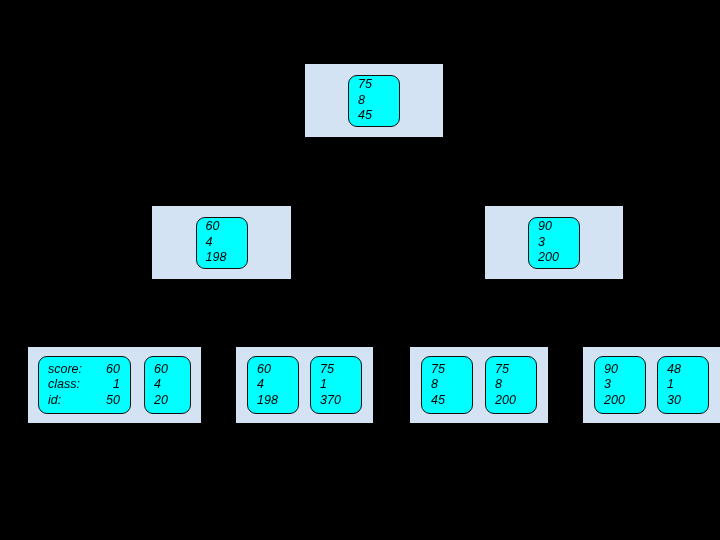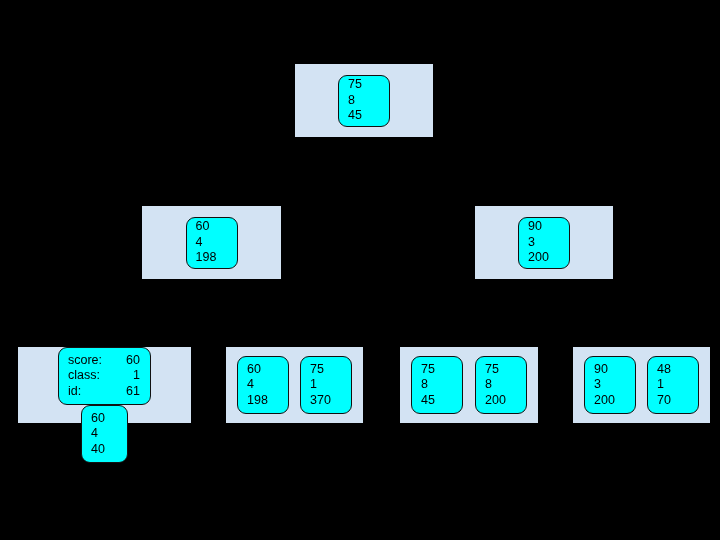--- a/index.html
+++ b/index.html
@@ -10,24 +10,25 @@
   body {
     width: 720px;
     height: 540px;
     position: relative;
     overflow: hidden;
     font-family: "Liberation Sans", sans-serif;
   }
 
   #diagram {
     position: absolute;
-    left: 4px;
+    left: 14px;
     top: 0;
     width: 588px;
     height: 540px;
+    font-style: italic;
   }
 
   
   .group {
     position: absolute;
     background: #d3e3f3;
     box-sizing: border-box;
     display: flex;
     align-items: center;
     justify-content: center;
@@ -98,39 +99,39 @@
   </div>
 
   <div class="group" style="left:471px; top:206px; width:138px; height:73px;">
     <div class="node plain" style="width:52px; height:52px;">
       <div class="row">90</div>
       <div class="row">3</div>
       <div class="row">200</div>
     </div>
   </div>
 
-  <div class="group pair" style="left:14px; top:347px; width:173px; height:76px; padding:0 10px;flex-direction:column;">
+  <div class="group pair" style="left:14px; top:347px; width:173px; height:76px; padding:0 10px;">
     <div class="node labeled" style="width:93px; height:58px;">
       <div class="row">
         <span class="lbl">score:</span>
         <span class="val">60</span>
       </div>
       <div class="row">
         <span class="lbl">class:</span>
         <span class="val">1</span>
       </div>
       <div class="row">
         <span class="lbl">id:</span>
-        <span class="val">61</span>
+        <span class="val">50</span>
       </div>
     </div>
     <div class="node plain" style="width:47px; height:58px;">
       <div class="row">60</div>
       <div class="row">4</div>
-      <div class="row">40</div>
+      <div class="row">20</div>
     </div>
   </div>
 
   <div class="group pair" style="left:222px; top:347px; width:137px; height:76px; padding:0 11px;">
     <div class="node plain" style="width:52px; height:58px;">
       <div class="row">60</div>
       <div class="row">4</div>
       <div class="row">198</div>
     </div>
     <div class="node plain" style="width:52px; height:58px;">
@@ -155,17 +156,17 @@
 
   <div class="group pair" style="left:569px; top:347px; width:137px; height:76px; padding:0 11px;">
     <div class="node plain" style="width:52px; height:58px;">
       <div class="row">90</div>
       <div class="row">3</div>
       <div class="row">200</div>
     </div>
     <div class="node plain" style="width:52px; height:58px;">
       <div class="row">48</div>
       <div class="row">1</div>
-      <div class="row">70</div>
+      <div class="row">30</div>
     </div>
   </div>
 
 </div>
 
 </body></html>

